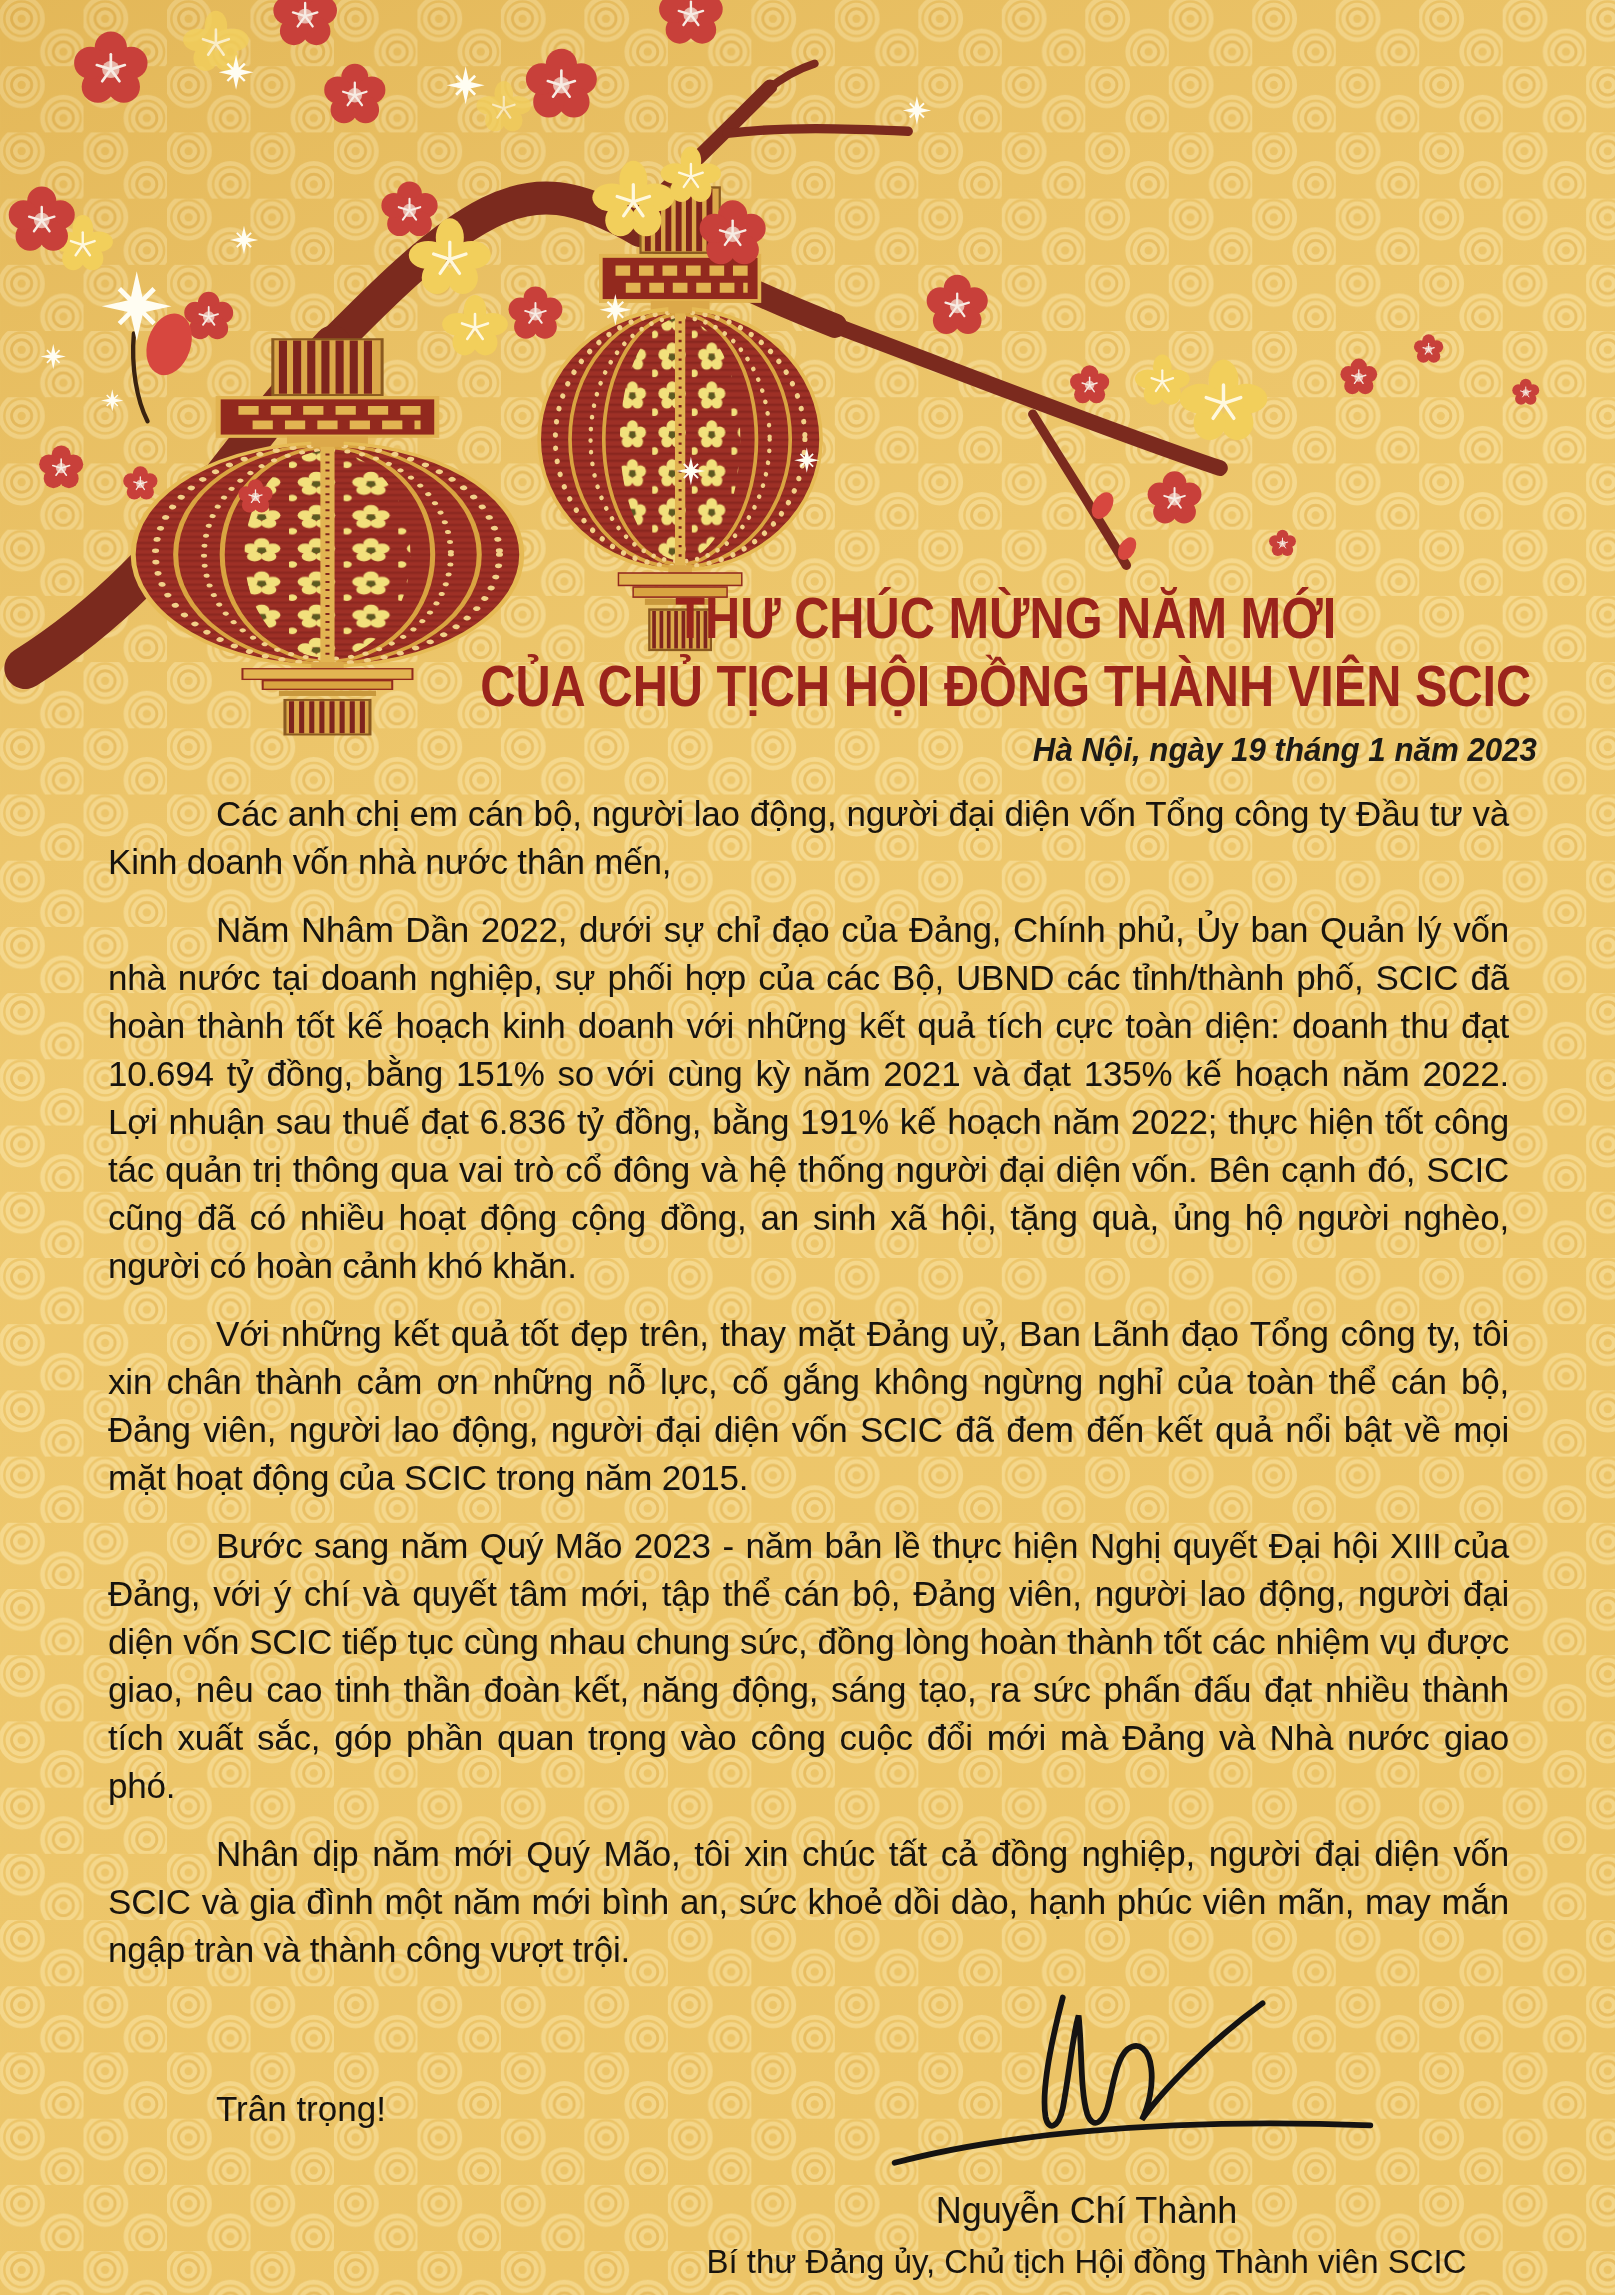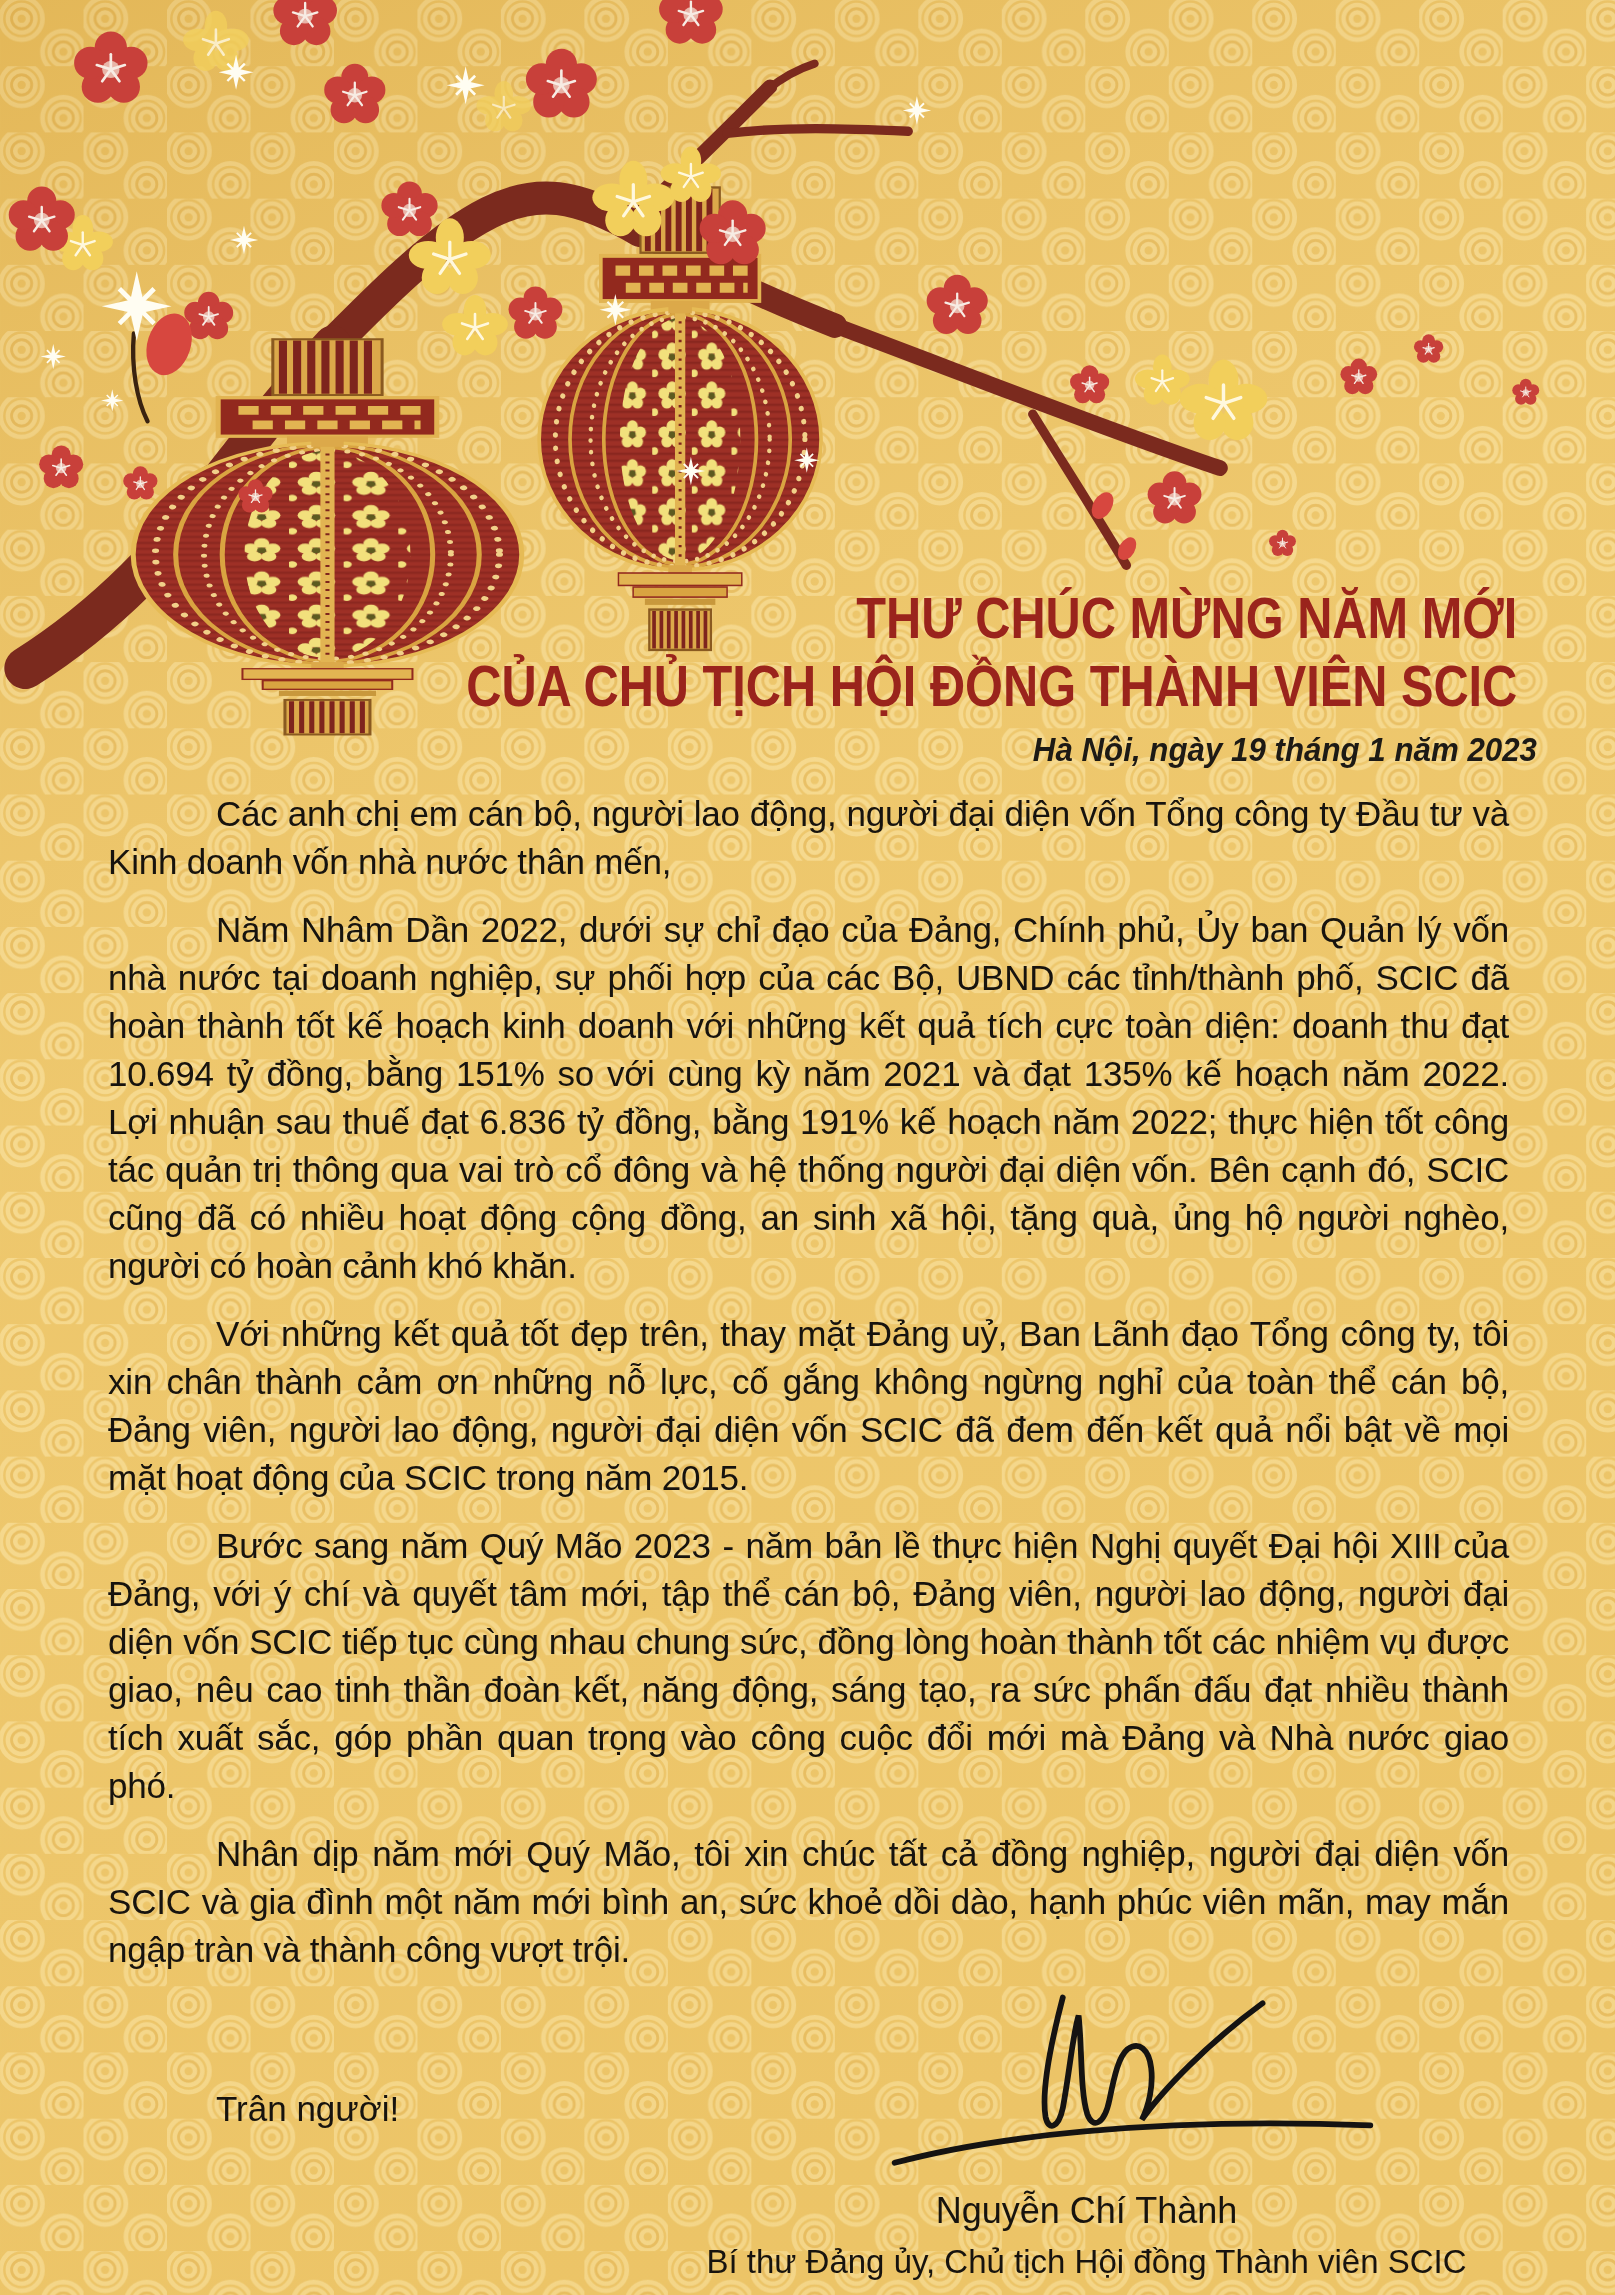--- a/index.html
+++ b/index.html
@@ -6,22 +6,22 @@
   .page{
     position:relative;
     width:1615px;height:2295px;
     overflow:hidden;
     background:#ecc364;
     font-family:"Liberation Sans","DejaVu Sans",sans-serif;
   }
   .layer{position:absolute;left:0;top:0;}
   
   .title-block{
-    position:absolute;right:98px;top:584px;
-    text-align:right;color:#9a241c;font-weight:bold;
+    position:absolute;right:84px;top:584px;
+    text-align:center;color:#9a241c;font-weight:bold;
   }
   .title-line{
     font-size:58px;line-height:68px;white-space:nowrap;
     transform:scaleX(.84);transform-origin:100% 50%;
     letter-spacing:0;
   }
   .dateline{
     position:absolute;right:78px;top:730px;
     font-size:34px;font-weight:bold;font-style:italic;
     color:#1d1a15;white-space:nowrap;
@@ -243,21 +243,21 @@
   <div class="dateline">Hà Nội, ngày 19 tháng 1 năm 2023</div>
 
   <div class="body-block">
     <p>Các anh chị em cán bộ, người lao động, người đại diện vốn Tổng công ty Đầu tư và Kinh doanh vốn nhà nước thân mến,</p>
     <p>Năm Nhâm Dần 2022, dưới sự chỉ đạo của Đảng, Chính phủ, Ủy ban Quản lý vốn nhà nước tại doanh nghiệp, sự phối hợp của các Bộ, UBND các tỉnh/thành phố, SCIC đã hoàn thành tốt kế hoạch kinh doanh với những kết quả tích cực toàn diện: doanh thu đạt 10.694 tỷ đồng, bằng 151% so với cùng kỳ năm 2021 và đạt 135% kế hoạch năm 2022. Lợi nhuận sau thuế đạt 6.836 tỷ đồng, bằng 191% kế hoạch năm 2022; thực hiện tốt công tác quản trị thông qua vai trò cổ đông và hệ thống người đại diện vốn. Bên cạnh đó, SCIC cũng đã có nhiều hoạt động cộng đồng, an sinh xã hội, tặng quà, ủng hộ người nghèo, người có hoàn cảnh khó khăn.</p>
     <p>Với những kết quả tốt đẹp trên, thay mặt Đảng uỷ, Ban Lãnh đạo Tổng công ty, tôi xin chân thành cảm ơn những nỗ lực, cố gắng không ngừng nghỉ của toàn thể cán bộ, Đảng viên, người lao động, người đại diện vốn SCIC đã đem đến kết quả nổi bật về mọi mặt hoạt động của SCIC trong năm 2015.</p>
     <p>Bước sang năm Quý Mão 2023 - năm bản lề thực hiện Nghị quyết Đại hội XIII của Đảng, với ý chí và quyết tâm mới, tập thể cán bộ, Đảng viên, người lao động, người đại diện vốn SCIC tiếp tục cùng nhau chung sức, đồng lòng hoàn thành tốt các nhiệm vụ được giao, nêu cao tinh thần đoàn kết, năng động, sáng tạo, ra sức phấn đấu đạt nhiều thành tích xuất sắc, góp phần quan trọng vào công cuộc đổi mới mà Đảng và Nhà nước giao phó.</p>
     <p>Nhân dịp năm mới Quý Mão, tôi xin chúc tất cả đồng nghiệp, người đại diện vốn SCIC và gia đình một năm mới bình an, sức khoẻ dồi dào, hạnh phúc viên mãn, may mắn ngập tràn và thành công vượt trội.</p>
   </div>
 
-  <div class="closing">Trân người!</div>
+  <div class="closing">Trân trọng!</div>
 
   <div class="sig-block">
     <svg width="799" height="194" viewBox="0 0 1110 270" aria-hidden="true">
       <g fill="none" stroke="#151312" stroke-linecap="round">
         <path stroke-width="8" d="M522,30 C505,95 492,160 498,196 C502,216 516,212 522,184
                  C532,130 536,80 544,55 C549,100 546,160 556,192 C564,214 580,206 587,172
                  C594,138 600,112 612,102 C628,90 642,102 645,128 C648,152 642,180 632,200
                  C660,160 722,95 800,38"></path>
         <path stroke-width="8" d="M288,260 C420,225 640,196 950,208"></path>
       </g>

